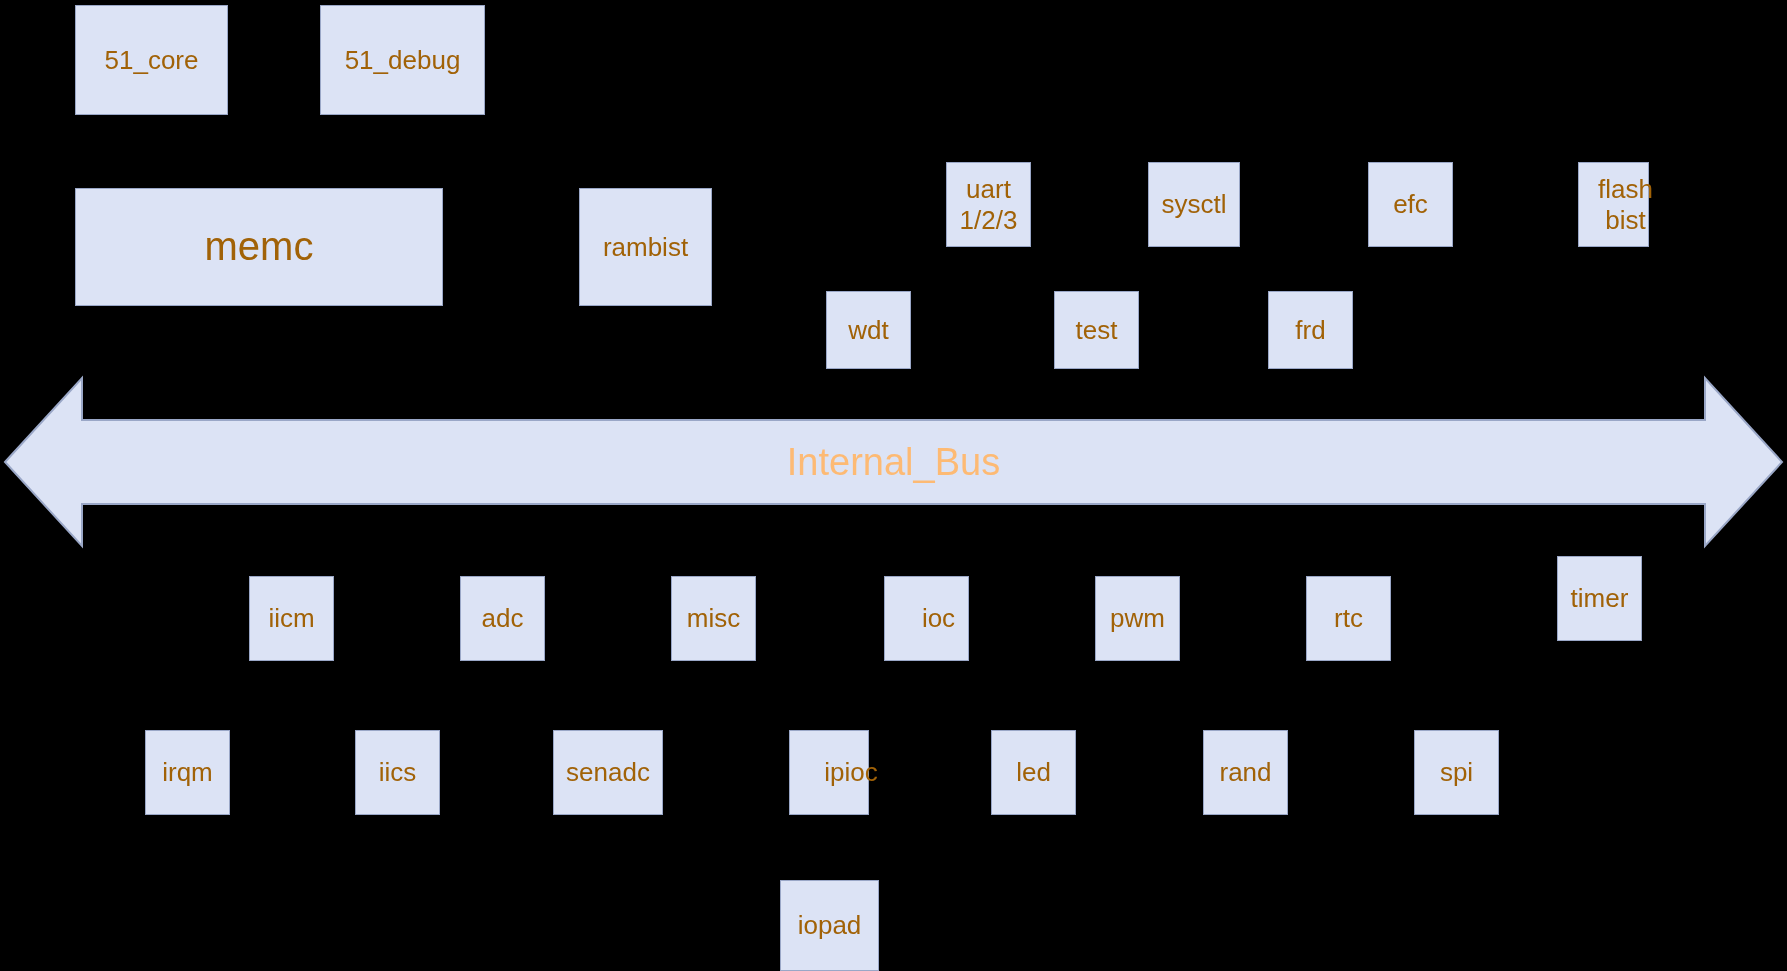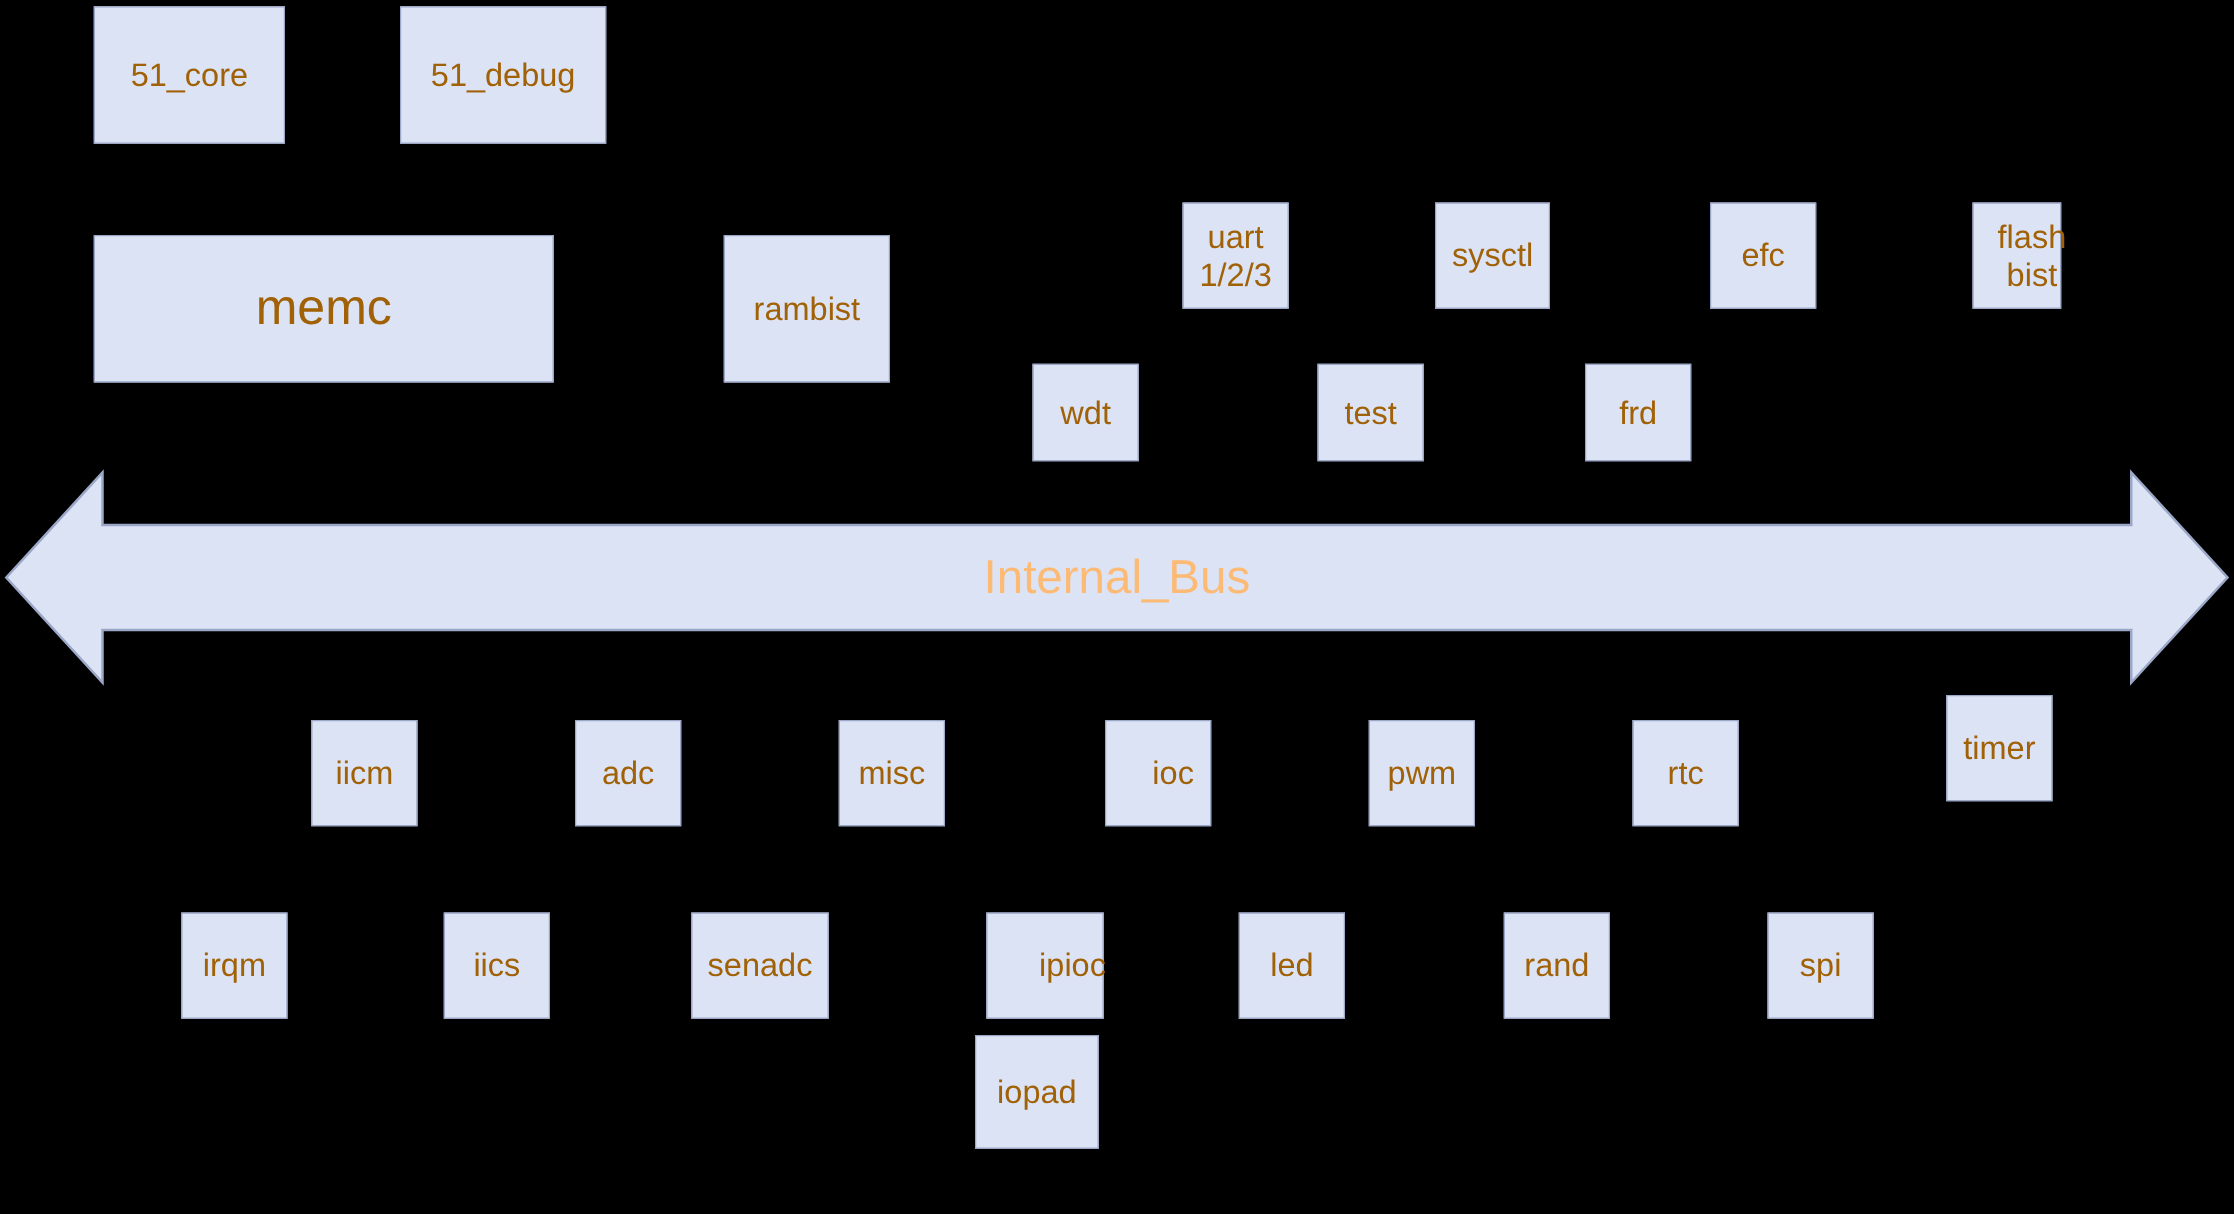--- a/index.html
+++ b/index.html
@@ -93,18 +93,18 @@
     <div class="block" style="left: 249px; top: 576px; width: 85px; height: 85px;">iicm</div>
     <div class="block" style="left: 460px; top: 576px; width: 85px; height: 85px;">adc</div>
     <div class="block" style="left: 671px; top: 576px; width: 85px; height: 85px;">misc</div>
     <div class="block" style="left: 884px; top: 576px; width: 85px; height: 85px; padding-left: 24px;">ioc</div>
     <div class="block" style="left: 1095px; top: 576px; width: 85px; height: 85px;">pwm</div>
     <div class="block" style="left: 1306px; top: 576px; width: 85px; height: 85px;">rtc</div>
     <div class="block" style="left: 1517px; top: 556px; width: 85px; height: 85px; margin-left: 40px;">timer</div>
     <div class="block" style="left: 355px; top: 730px; width: 85px; height: 85px;">iics</div>
     <div class="block" style="left: 145px; top: 730px; width: 85px; height: 85px;">irqm</div>
     <div class="block" style="left: 553px; top: 730px; width: 110px; height: 85px;">senadc</div>
-    <div class="block" style="left: 789px; top: 730px; width: 94px; height: 85px; padding-left: 44px;">ipioc</div>
+    <div class="block" style="left: 789px; top: 730px; width: 80px; height: 85px; padding-left: 44px;">ipioc</div>
     <div class="block" style="left: 991px; top: 730px; width: 85px; height: 85px;">led</div>
     <div class="block" style="left: 1203px; top: 730px; width: 85px; height: 85px;">rand</div>
     <div class="block" style="left: 1414px; top: 730px; width: 85px; height: 85px;">spi</div>
-    <div class="block" style="left: 780px; top: 828px; width: 99px; height: 91px;">iopad</div>
+    <div class="block" style="left: 780px; top: 880px; width: 99px; height: 91px;">iopad</div>
   </div>
 
 </body></html>

